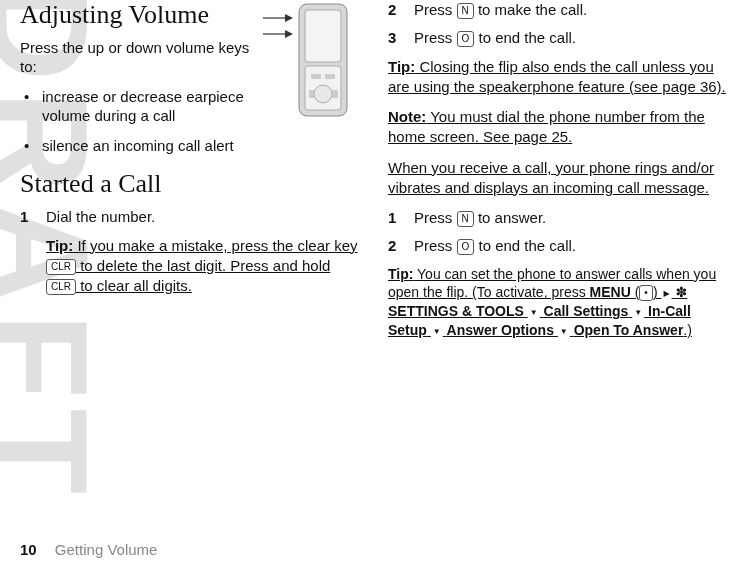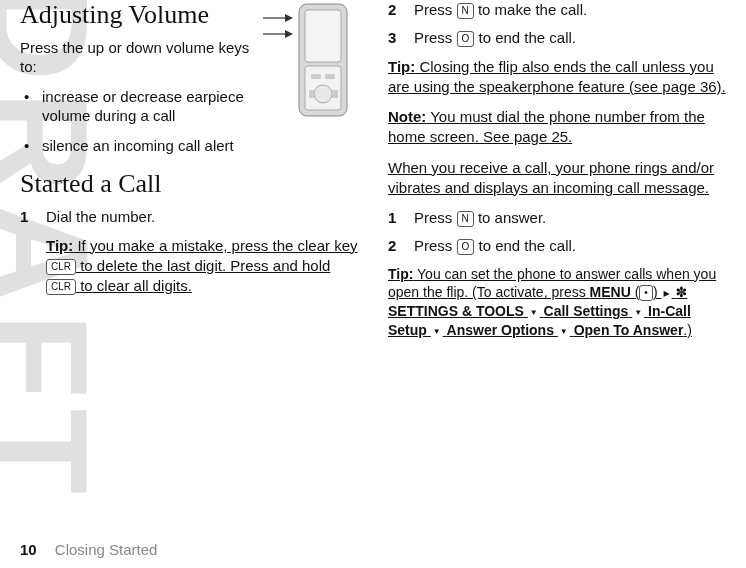--- a/index.html
+++ b/index.html
@@ -131,14 +131,14 @@
     </ol>
 
     <p class="tip tip-left menu-path">
       <span class="bold">Tip:</span><span> You can set the phone to answer calls when you open the flip. (To activate, press </span><span class="bold">MENU</span><span> (</span><span class="key">•</span><span>) </span><span class="arrow triangle-right"></span> <span>✽</span> <span class="bold">SETTINGS &amp; TOOLS</span> <span class="arrow triangle-down"></span> <span class="bold">Call Settings</span> <span class="arrow triangle-down"></span> <span class="bold">In-Call Setup</span> <span class="arrow triangle-down"></span> <span class="bold">Answer Options</span> <span class="arrow triangle-down"></span> <span class="bold">Open To Answer</span><span>.)</span>
     </p>
   </div>
 </div>
 
 <div class="footer">
   <span class="footer-pg">10</span>
-  <span class="footer-sec">Closing Started</span>
+  <span class="footer-sec">Getting Volume</span>
 </div>
 
 </body></html>

